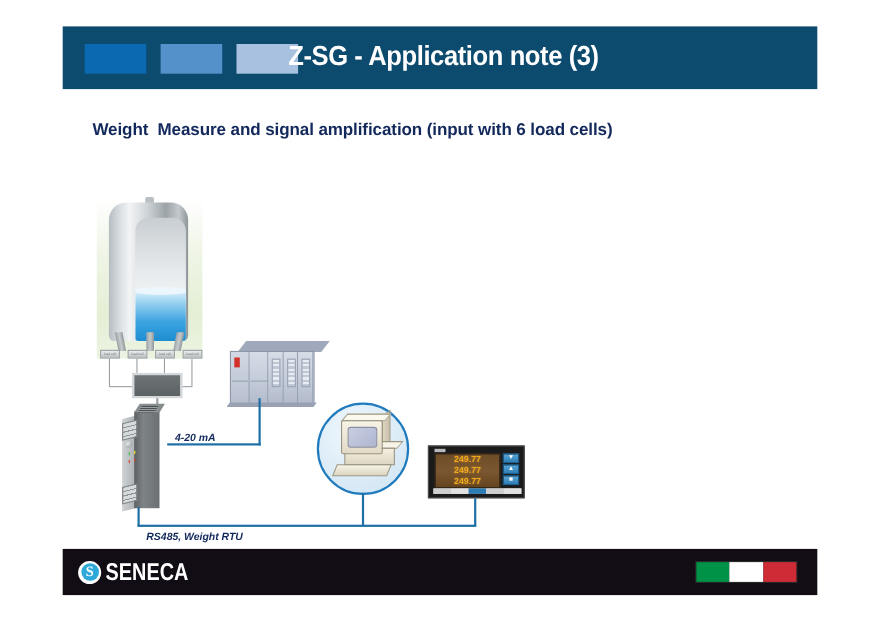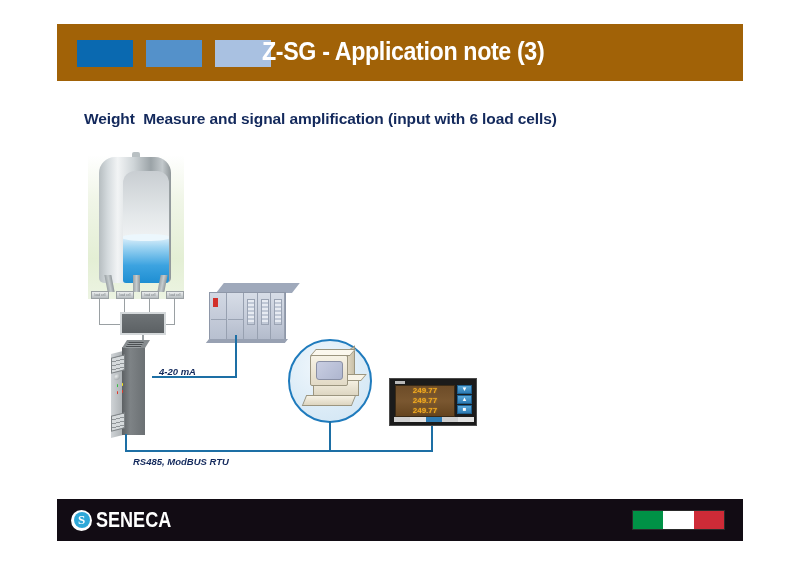--- a/index.html
+++ b/index.html
@@ -25,21 +25,21 @@
     background: #ffffff;
   }
 
   
   .header-bar {
     position: absolute;
     left: 57px;
     top: 24px;
     width: 686px;
     height: 57px;
-    background: #a16207;
+    background: #0c4a6e;
   }
   .header-swatches {
     position: absolute;
     left: 20px;
     top: 16px;
     display: flex;
     gap: 13px;
   }
   .swatch {
     width: 56px;
@@ -68,21 +68,21 @@
     font-weight: bold;
     color: #13295c;
     white-space: pre;
     letter-spacing: -0.1px;
   }
 
   
   .diagram {
     position: absolute;
     left: 0;
-    top: 139px;
+    top: 166px;
     width: 667px;
     height: 340px;
   }
 
   
   .tank-wrap {
     position: absolute;
     left: 88px;
     top: 10px;
     width: 96px;
@@ -704,21 +704,21 @@
         <div class="panel-tab" style="background:#2e7cb4;"></div>
         <div class="panel-tab" style="background:#cfcfcf;"></div>
         <div class="panel-tab" style="background:#e2e2e2;"></div>
       </div>
     </div>
 
     <div class="wire wire-v" style="left:125px; top:295px; height:17px;"></div>
     <div class="wire wire-h" style="left:125px; top:311px; width:308px;"></div>
     <div class="wire wire-v" style="left:329px; top:282px; height:30px;"></div>
     <div class="wire wire-v" style="left:431px; top:287px; height:25px;"></div>
-    <div class="wire-label label-rs485">RS485, ModBUS RTU</div>
+    <div class="wire-label label-rs485">RS485, Weight RTU</div>
 
   </div>
 
   <div class="footer-bar">
     <div class="logo">
       <div class="logo-mark">
         <div class="logo-mark-inner">S</div>
       </div>
       <div class="logo-text">SENECA</div>
     </div>

